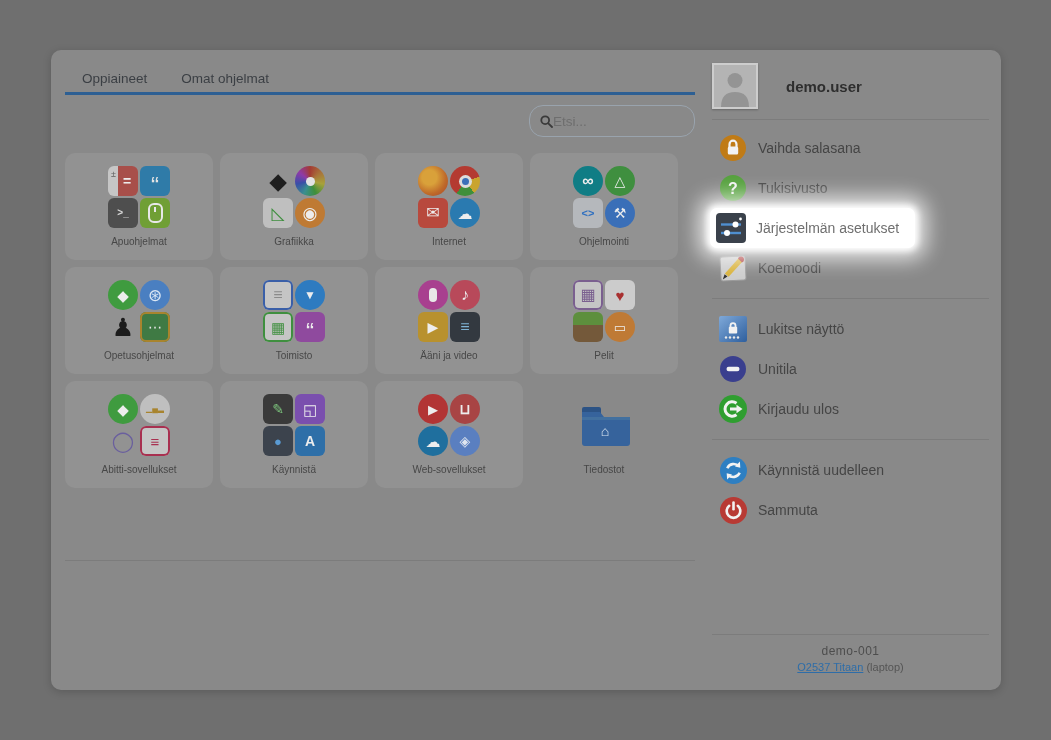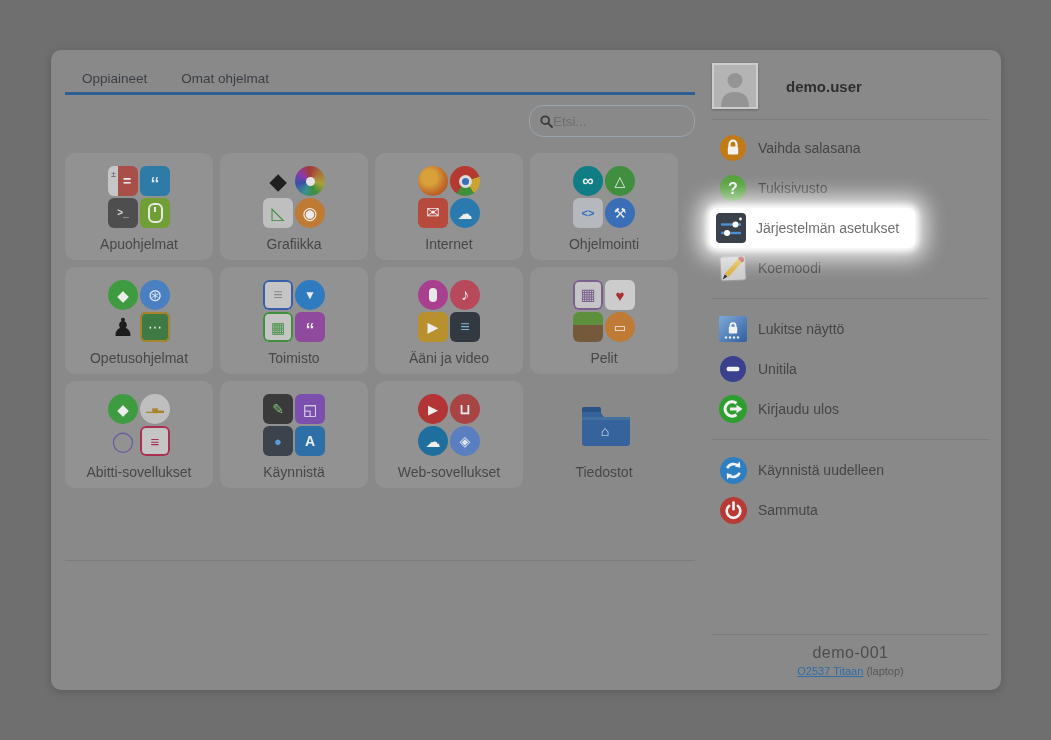--- a/index.html
+++ b/index.html
@@ -26,40 +26,40 @@
   .mini.none{background:transparent;}
   .mini .glyph{line-height:1;display:block;}
   .mini .g2{position:absolute;left:3px;top:4px;font-size:9px;color:#5f5f5f;line-height:1;}
   .inner-mouse{width:11px;height:16px;border:2px solid #e8e8e8;border-radius:6px;position:relative;display:block;}
   .inner-mouse:after{content:"";position:absolute;left:50%;top:2px;width:2px;height:5px;background:#e8e8e8;transform:translateX(-50%);}
   .inner-chrome{width:13px;height:13px;background:#dcdcdc;border-radius:50%;display:flex;align-items:center;justify-content:center;}
   .inner-chrome:after{content:"";width:7px;height:7px;background:#3a6fb8;border-radius:50%;}
   .inner-mic{width:8px;height:14px;background:#e8e8e8;border-radius:4px;display:block;}
   .inner-dot{width:9px;height:9px;background:#e3e3e3;border-radius:50%;display:block;}
   .big-icon{height:62px;display:flex;align-items:center;justify-content:center;}
-  .tile-label{margin-top:8px;font-size:14px;color:#474747;}
+  .tile-label{margin-top:8px;font-size:10px;color:#474747;}
 
   .left-divider{margin-top:72px;height:1px;background:#7c7c7c;width:630px;}
 
   
   .sidebar{position:absolute;left:661px;top:12px;width:277px;height:620px;}
   .user-row{display:flex;align-items:center;gap:28px;height:48px;cursor:pointer;}
   .avatar{width:46px;height:46px;background:#b4b4b4;border:2px solid #cdcdcd;box-sizing:border-box;box-shadow:0 1px 2px rgba(0,0,0,.25);overflow:hidden;}
   .username{font-size:15px;font-weight:bold;color:#2e2e2e;}
   .sb-divider{height:1px;background:#7c7c7c;margin-top:9px;}
   .menu{margin-top:8px;}
   .menu-item{display:flex;align-items:center;gap:10px;height:40px;padding-left:6px;cursor:pointer;}
   .menu-item .sb-icon{width:30px;display:flex;align-items:center;justify-content:center;flex:none;}
   .menu-item .label{font-size:14px;color:#454545;white-space:nowrap;}
   .menu-item.highlighted{background:#ffffff;border-radius:7px;box-shadow:0 0 6px 3px #ffffff,0 0 20px 12px rgba(255,255,255,0.75);width:max-content;padding-right:16px;margin-left:-2px;position:relative;}
   .menu-item.highlighted .label{color:#6f6f6f;}
   .menu-divider{height:1px;background:#7c7c7c;margin:10px 0;}
   .sidebar-footer{position:absolute;top:572px;left:0;width:277px;text-align:center;}
   .footer-divider{height:1px;background:#7c7c7c;margin-bottom:9px;}
-  .hostname{font-size:16px;color:#4d4d4d;letter-spacing:0.5px;}
+  .hostname{font-size:12px;color:#4d4d4d;letter-spacing:0.5px;}
   .device-line{margin-top:3px;font-size:11px;color:#555555;}
   .device-link{color:#2e6da8;text-decoration:underline;cursor:pointer;}
 </style>
 </head>
 <body>
 
 <div class="screen">
   <div class="panel">
 
     <div class="left-col">

